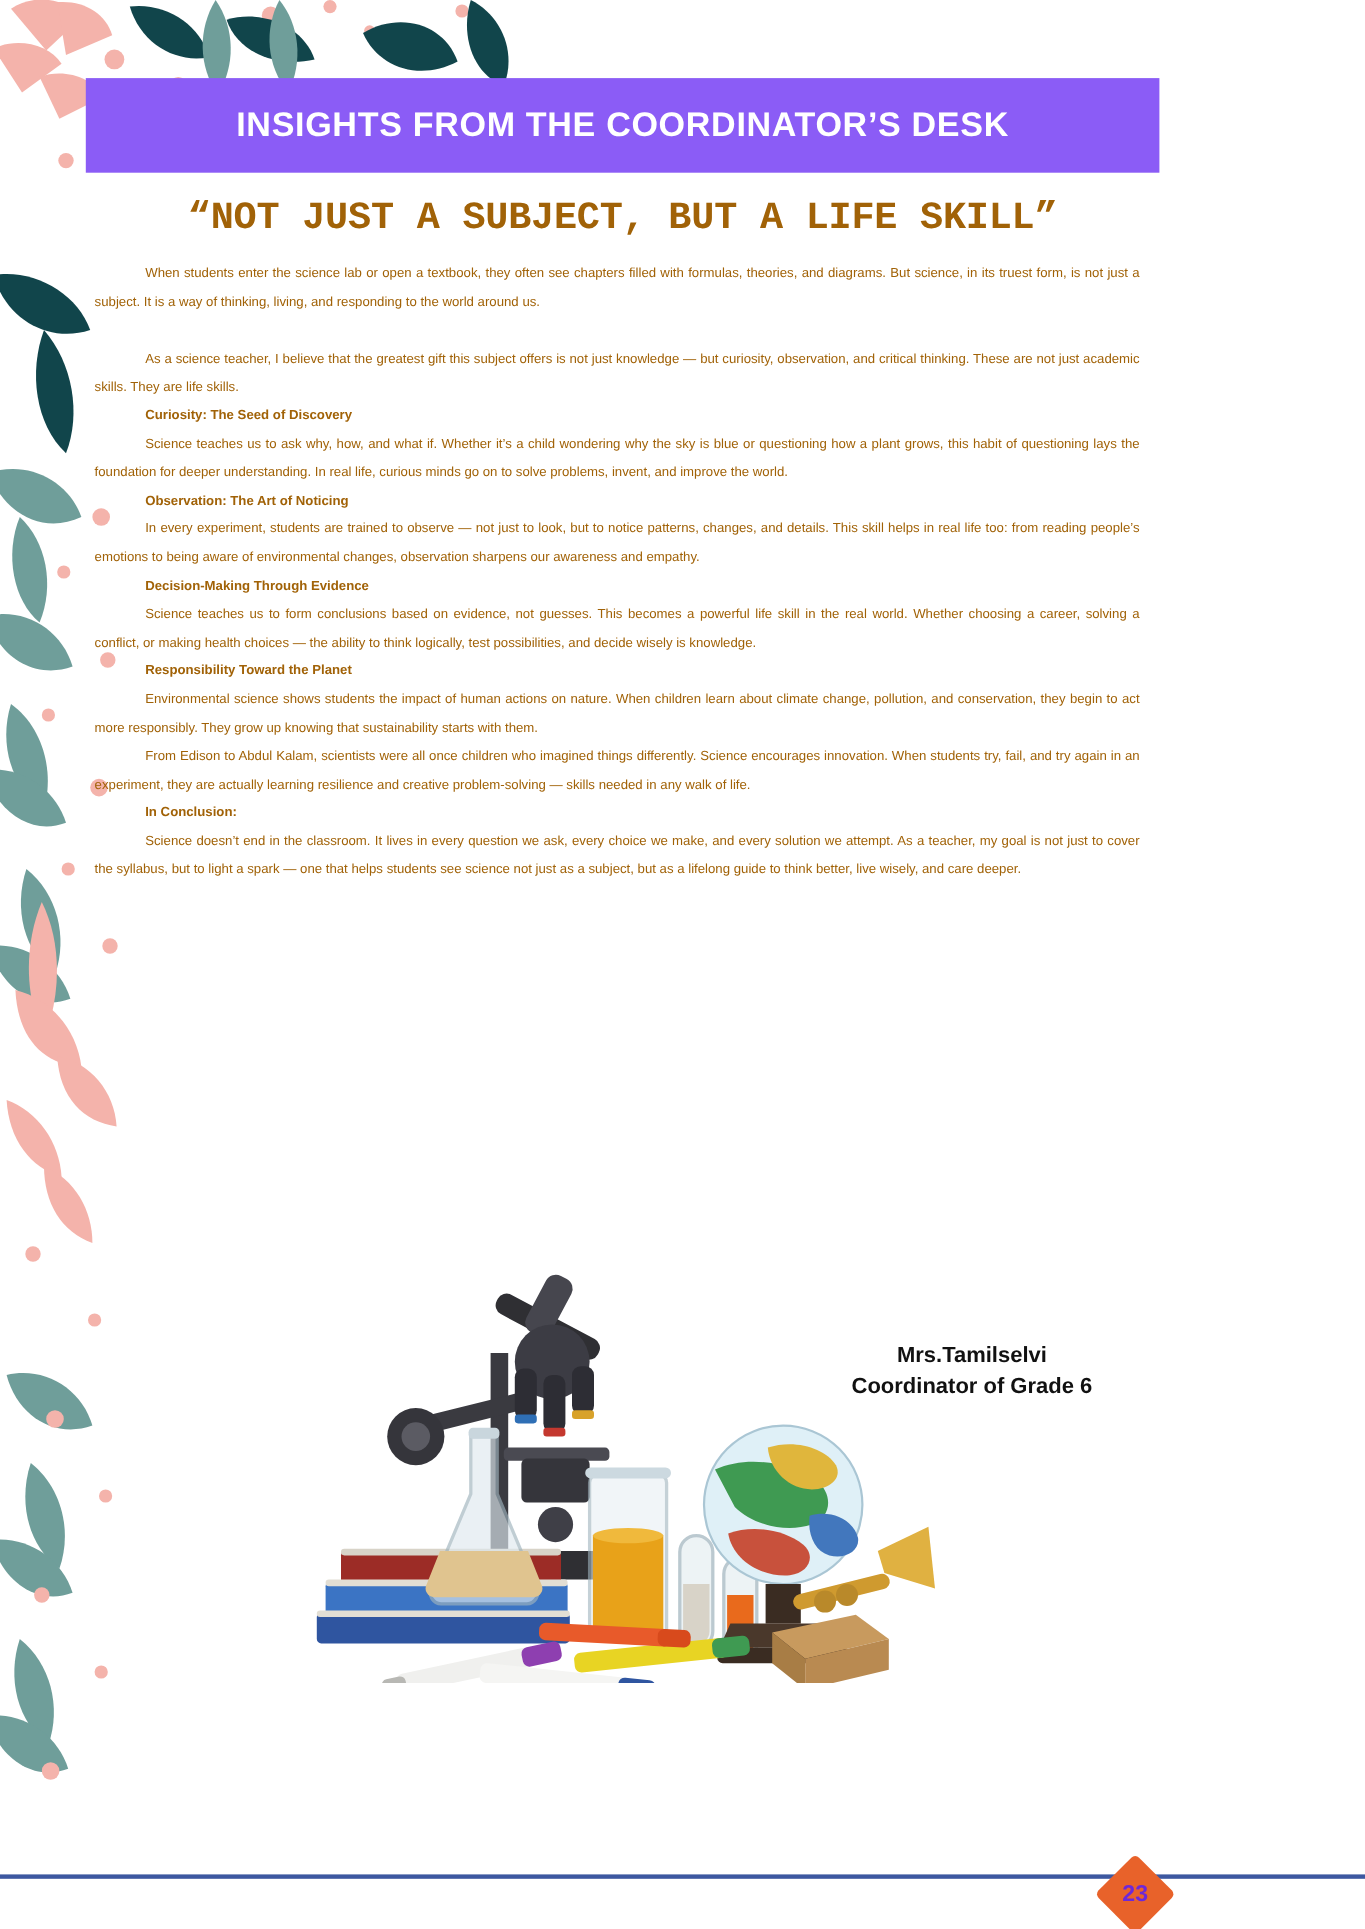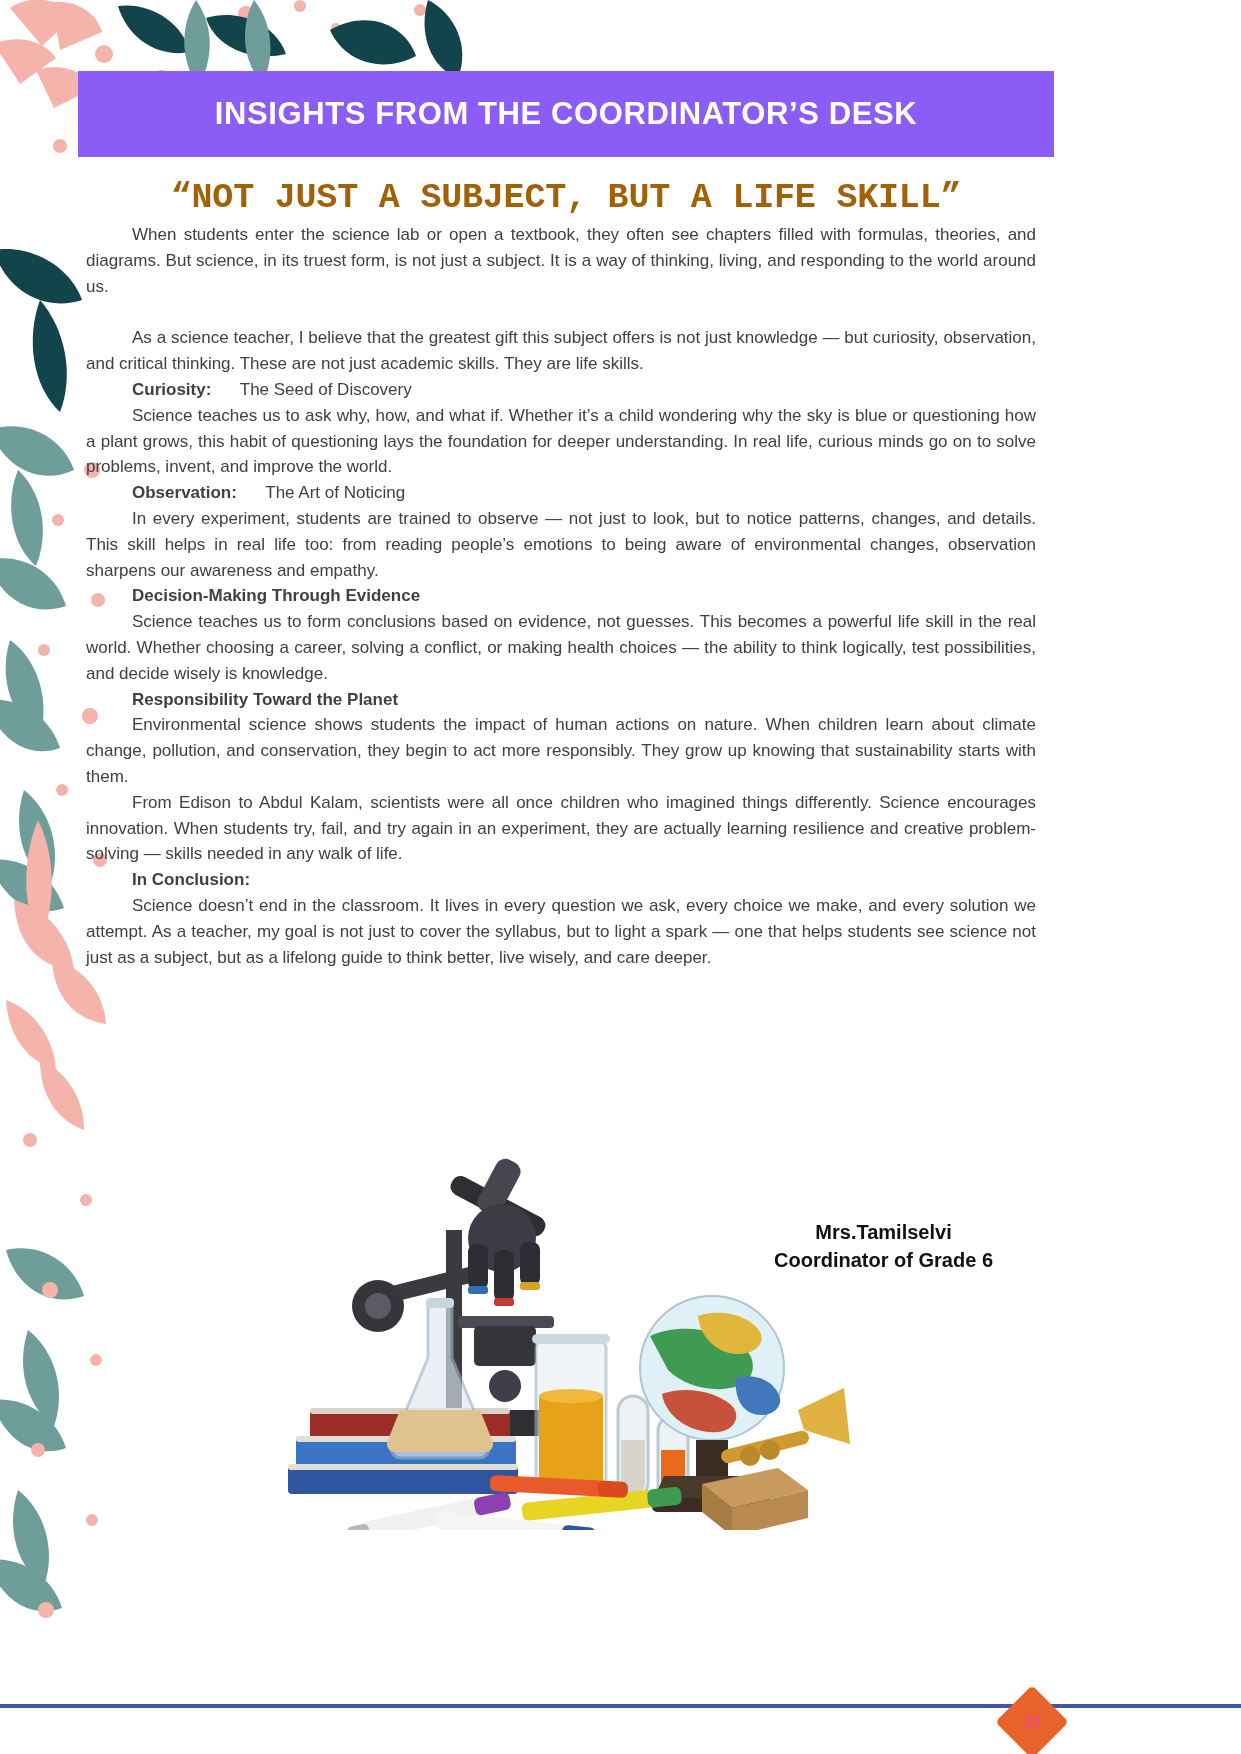--- a/index.html
+++ b/index.html
@@ -75,47 +75,46 @@
     letter-spacing: -0.2px;
     color: #a16207;
     z-index: 4;
     font-family: Liberation Mono, monospace;
   }
 
   
   .article {
     position: absolute;
     left: 86px;
-    top: 222px;
+    top: 236px;
     width: 950px;
     z-index: 4;
-    font-size: 17px;
+    font-size: 12px;
     line-height: 25.8px;
-    color: #404040;
+    color: #a16207;
   }
   .article p {
     margin: 0;
     text-align: justify;
     text-justify: inter-word;
   }
   .article p.indent {
     text-indent: 46px;
   }
   .article p.spacer-before {
     margin-top: 26px;
   }
   .sub-head {
     margin: 0;
     text-indent: 46px;
     font-weight: bold;
     text-align: left;
   }
   .sub-head .normal {
-    font-weight: normal;
-    margin-left: 24px;
+    font-weight: bold;
   }
 
   
   .signature {
     position: absolute;
     right: 248px;
     top: 1218px;
     text-align: center;
     z-index: 4;
     font-size: 20px;
@@ -158,25 +157,24 @@
   }
   .page-badge .diamond {
     position: absolute;
     inset: 6px;
     background: #e8622a;
     transform: rotate(45deg);
     border-radius: 5px;
   }
   .page-badge .num {
     position: relative;
-    color: #ec4899;
-    font-size: 16px;
+    color: #6d28d9;
+    font-size: 21px;
     font-weight: bold;
     z-index: 2;
-    font-family: Liberation Serif, serif;
   }
 </style>
 </head>
 <body>
 
 <svg class="deco-top" viewBox="0 0 560 230" xmlns="http://www.w3.org/2000/svg">
 
   <g fill="#f4b3ab">
     <path d="M10 8 C30 -6 60 -2 74 16 L42 46 Z"></path>
     <path d="M52 2 C76 0 96 12 102 32 L60 50 Z"></path>

